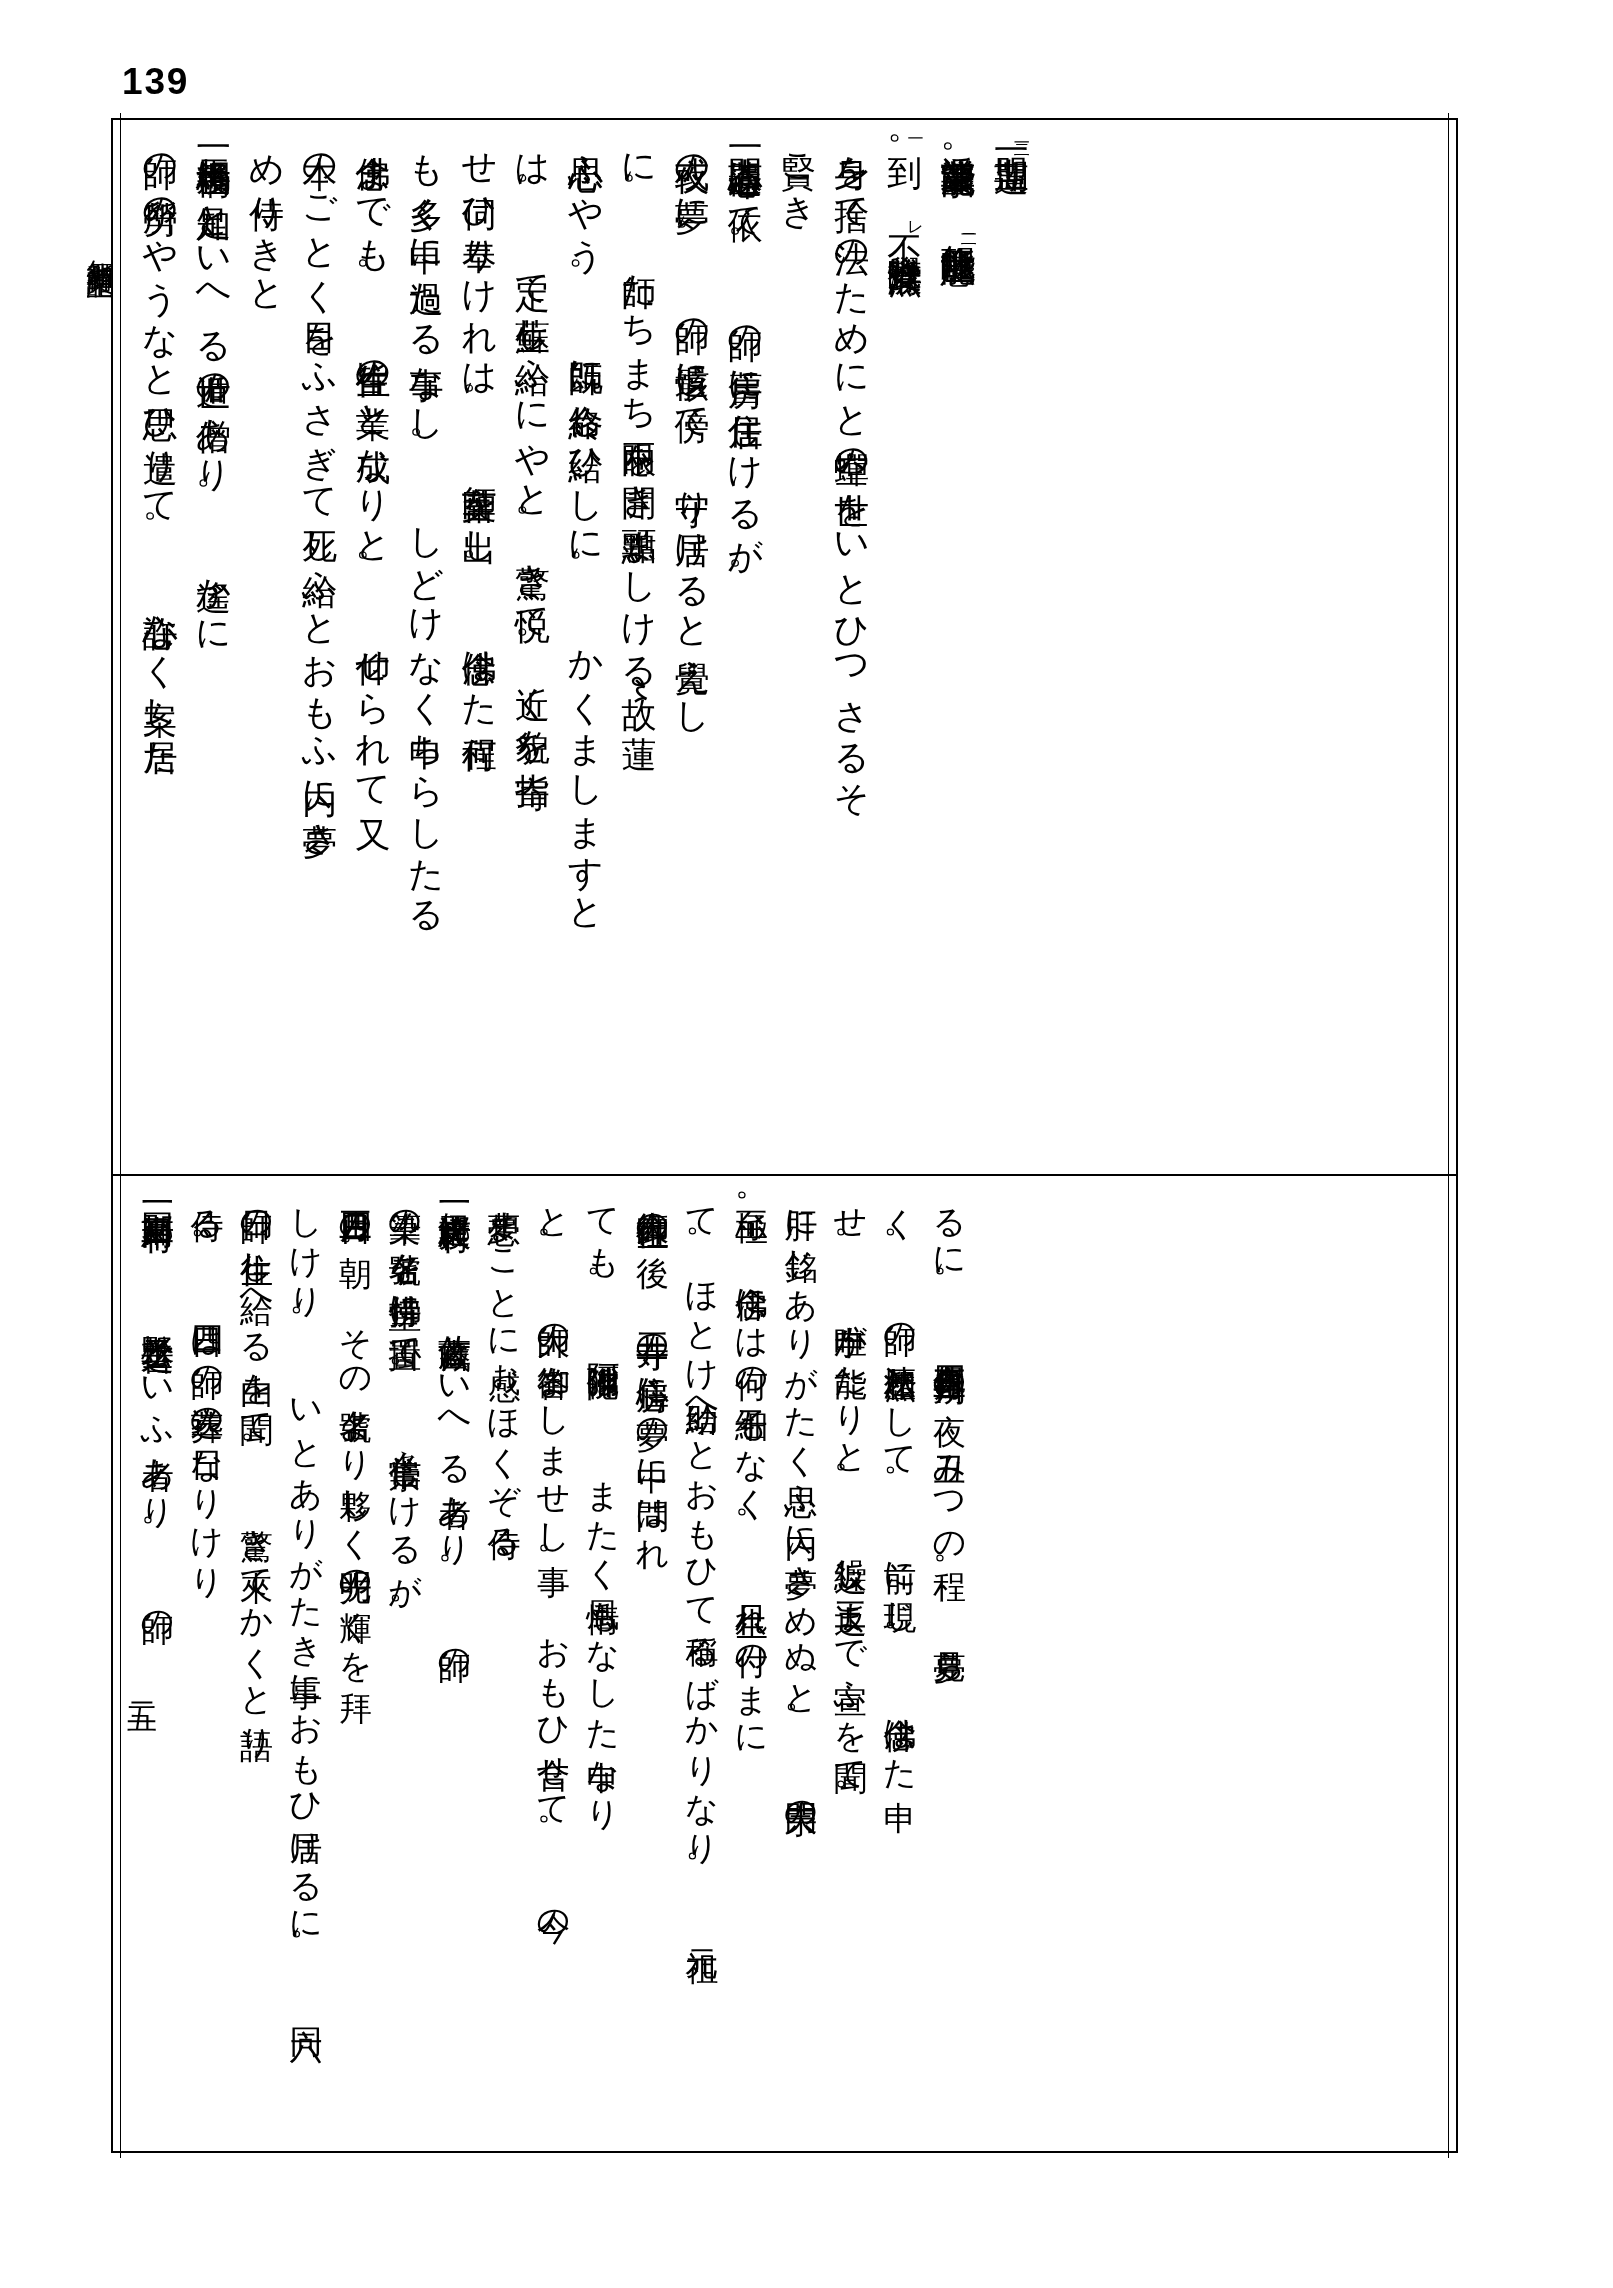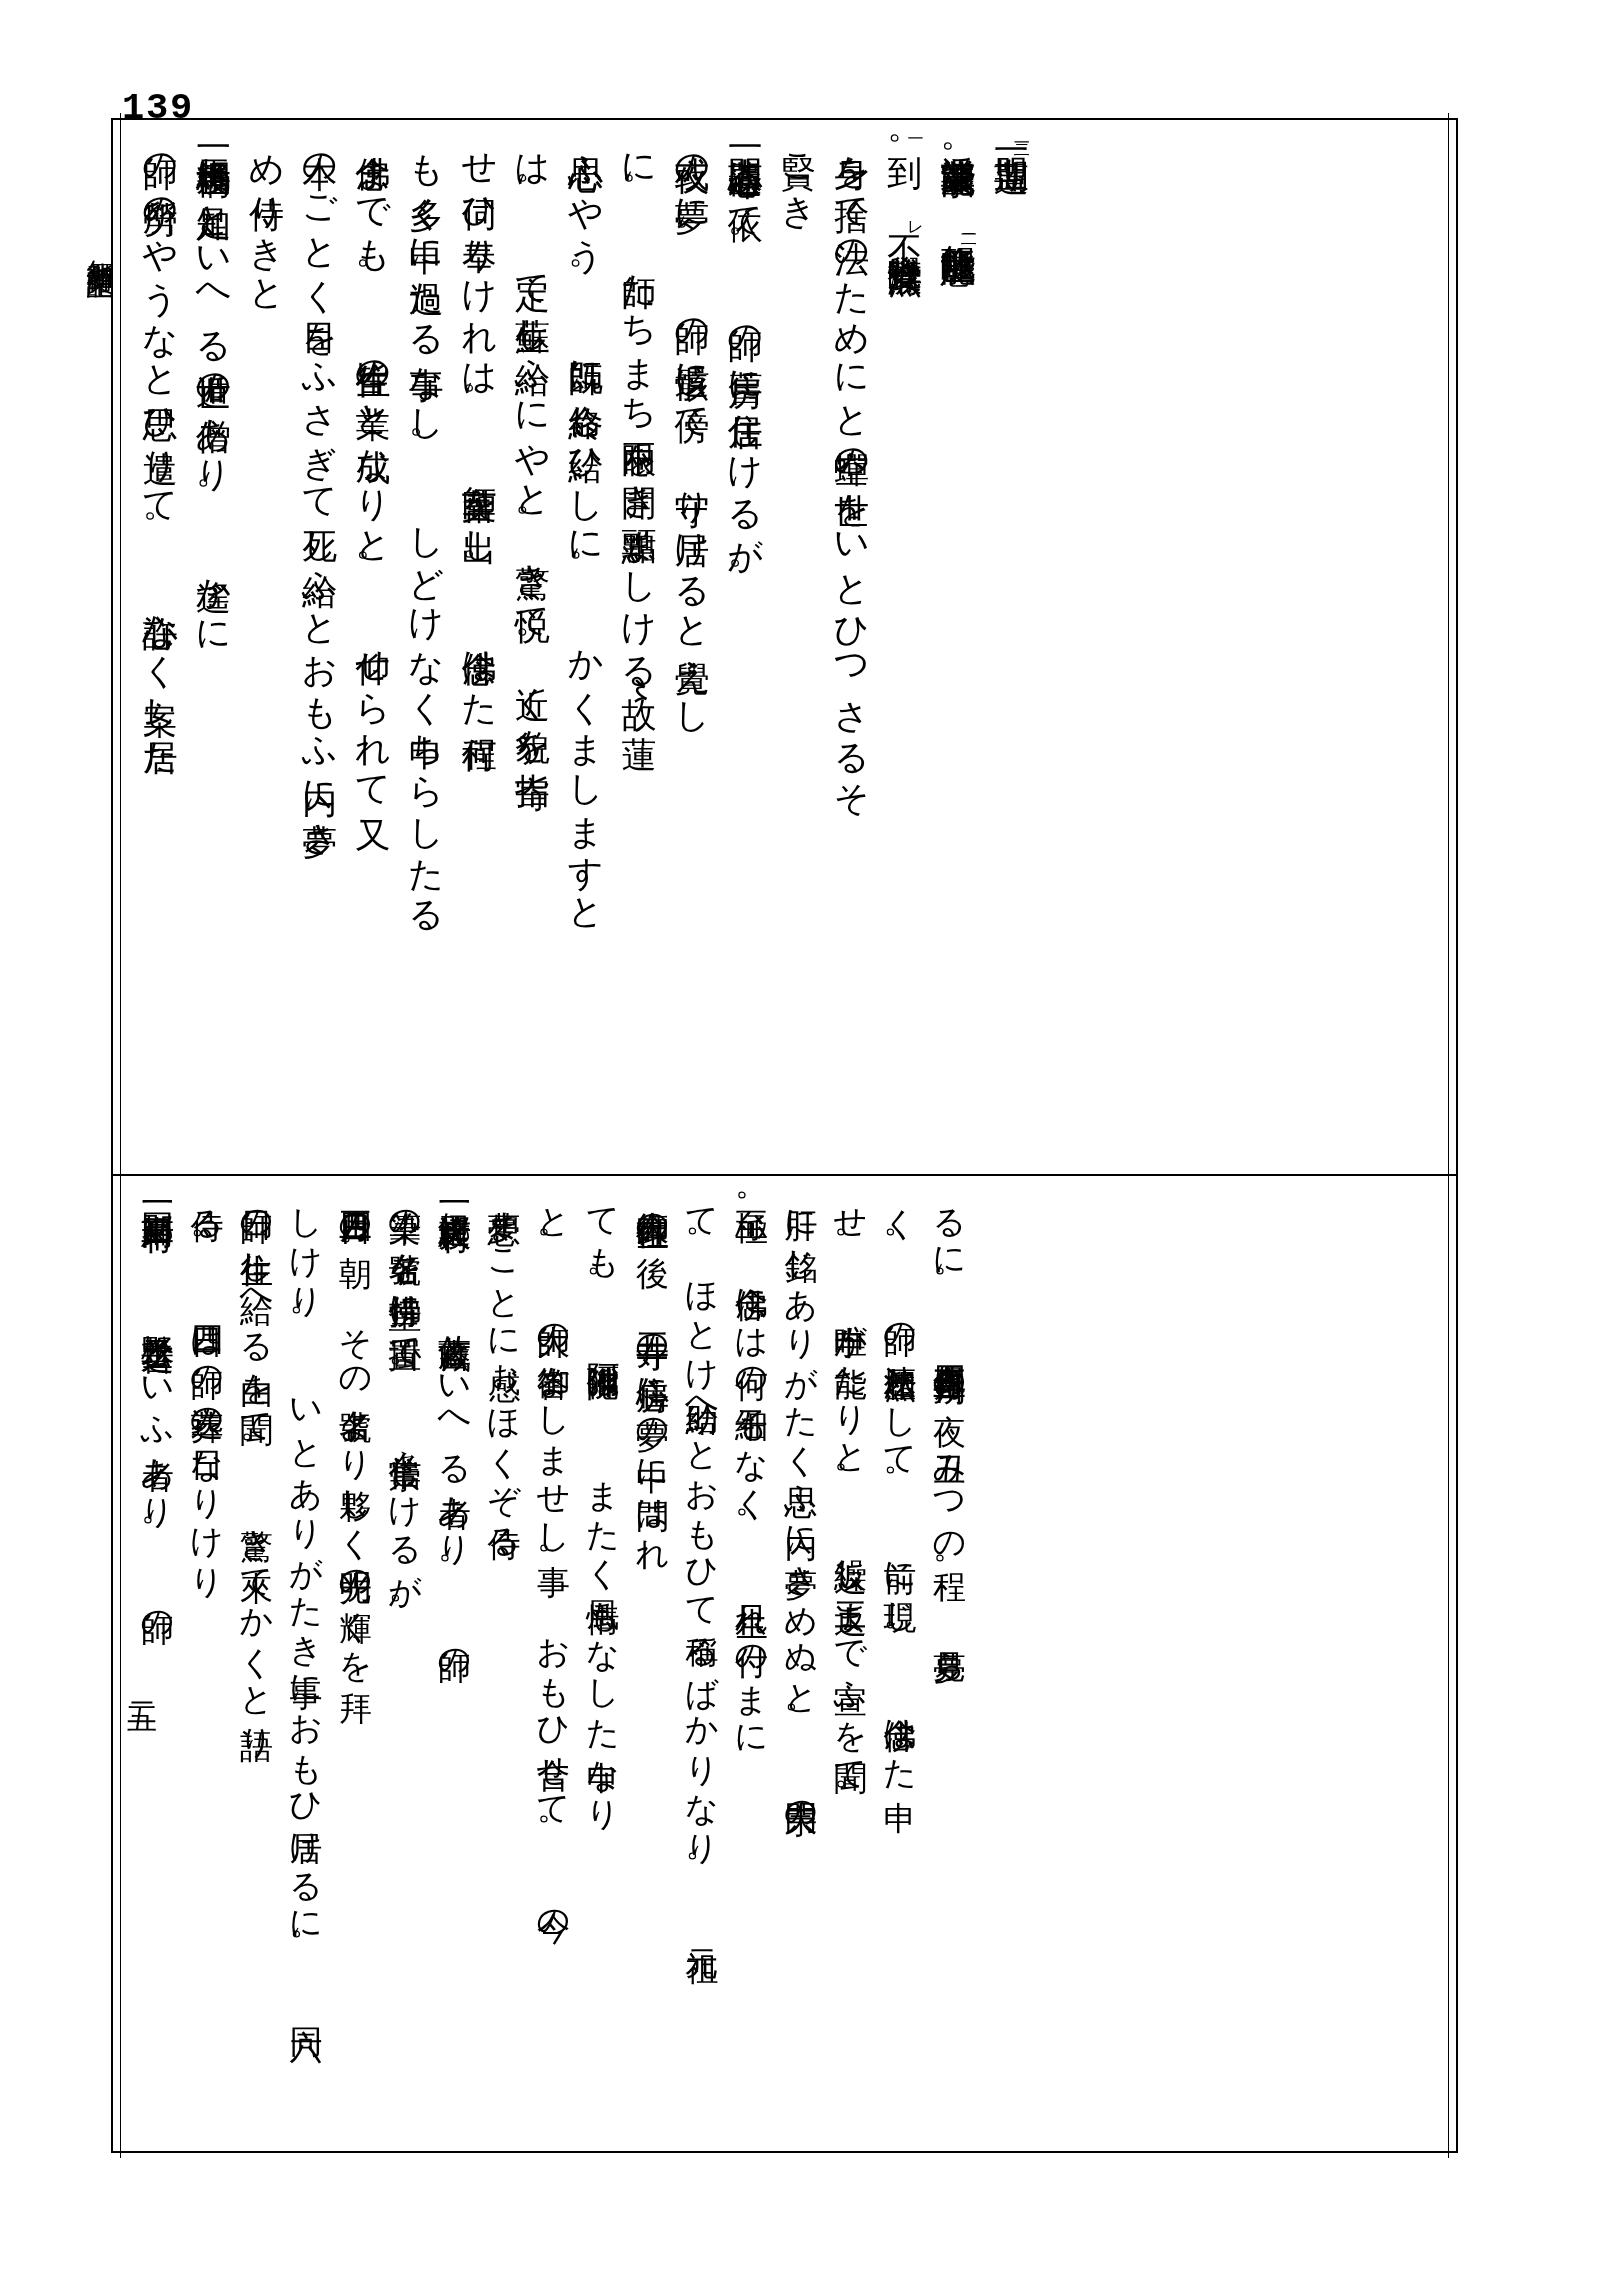--- a/index.html
+++ b/index.html
@@ -7,22 +7,22 @@
     width:1613px;height:2289px;
     background:#ffffff;
     font-family:"DejaVu Serif","Liberation Serif",serif;
     position:relative;
     overflow:hidden;
     color:#000;
   }
   
   #folio-arabic{
     position:absolute;
-    left:122px; top:90px;
-    font-family:Liberation Mono, monospace;
+    left:122px; top:63px;
+    font-family:Liberation Sans, sans-serif;
     font-weight:bold;
     font-size:37px;
     letter-spacing:1.8px;
     line-height:1;
   }
   
   #running-head{
     position:absolute;
     left:72px; top:238px;
     width:42px;

